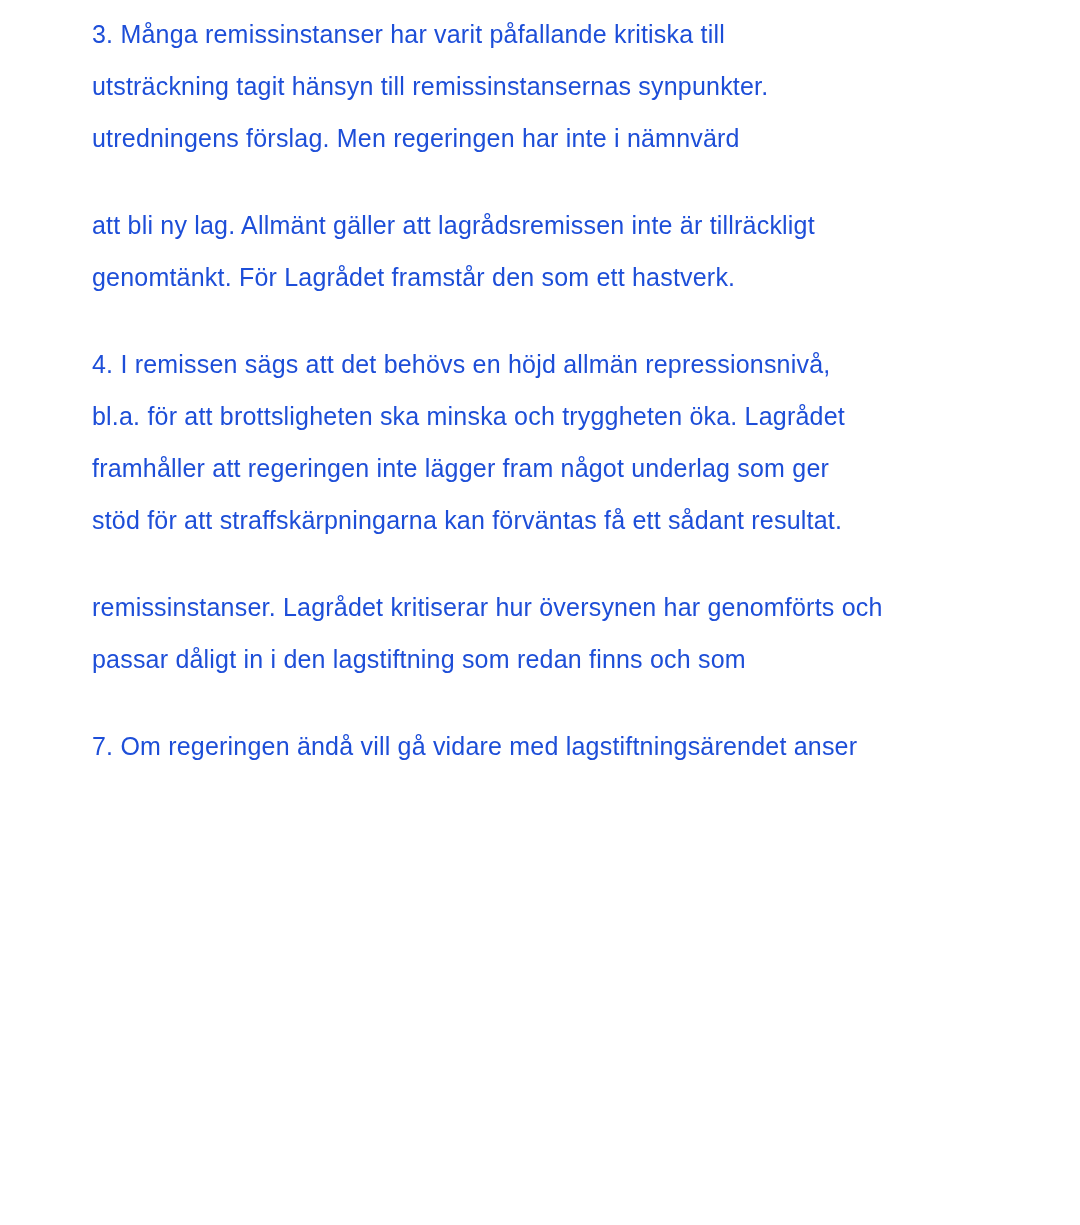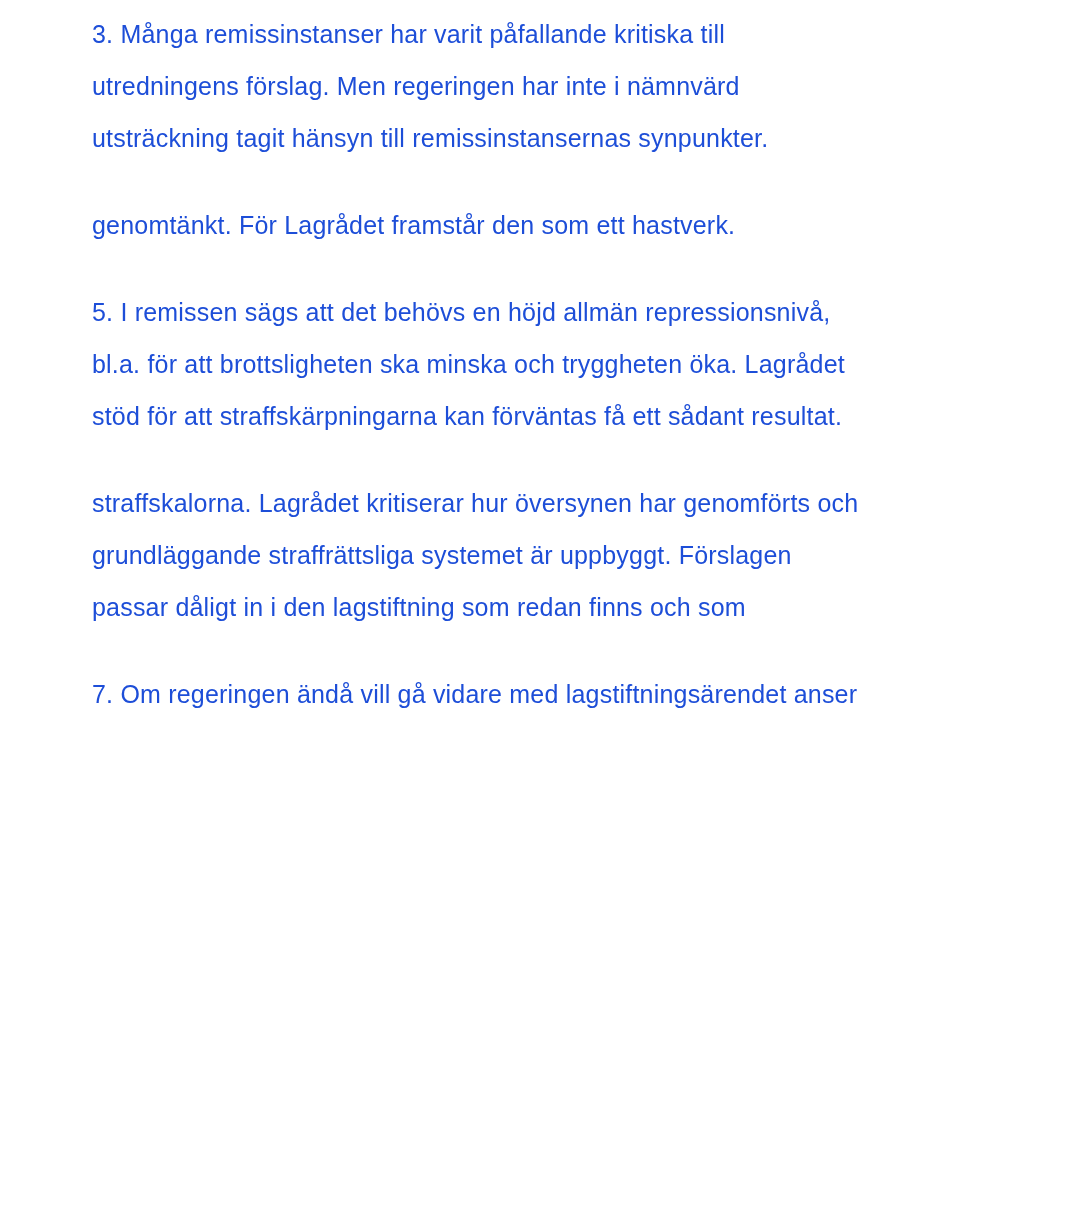--- a/index.html
+++ b/index.html
@@ -29,33 +29,34 @@
     color: #1d4ed8;
   }
 </style>
 </head>
 <body>
 
 <div class="page">
   <div id="paragraphs">
       <div class="paragraph">
         <div class="line">3. Många remissinstanser har varit påfallande kritiska till</div>
+        <div class="line">utsträckning tagit hänsyn till remissinstansernas synpunkter.</div>
         <div class="line">utredningens förslag. Men regeringen har inte i nämnvärd</div>
-        <div class="line">utsträckning tagit hänsyn till remissinstansernas synpunkter.</div>
       </div>
       <div class="paragraph">
+        <div class="line">att bli ny lag. Allmänt gäller att lagrådsremissen inte är tillräckligt</div>
         <div class="line">genomtänkt. För Lagrådet framstår den som ett hastverk.</div>
       </div>
       <div class="paragraph">
-        <div class="line">5. I remissen sägs att det behövs en höjd allmän repressionsnivå,</div>
+        <div class="line">4. I remissen sägs att det behövs en höjd allmän repressionsnivå,</div>
         <div class="line">bl.a. för att brottsligheten ska minska och tryggheten öka. Lagrådet</div>
+        <div class="line">framhåller att regeringen inte lägger fram något underlag som ger</div>
         <div class="line">stöd för att straffskärpningarna kan förväntas få ett sådant resultat.</div>
       </div>
       <div class="paragraph">
-        <div class="line">straffskalorna. Lagrådet kritiserar hur översynen har genomförts och</div>
-        <div class="line">grundläggande straffrättsliga systemet är uppbyggt. Förslagen</div>
+        <div class="line">remissinstanser. Lagrådet kritiserar hur översynen har genomförts och</div>
         <div class="line">passar dåligt in i den lagstiftning som redan finns och som</div>
       </div>
       <div class="paragraph">
         <div class="line">7. Om regeringen ändå vill gå vidare med lagstiftningsärendet anser</div>
       </div>
     </div>
 </div>
 
 </body></html>

